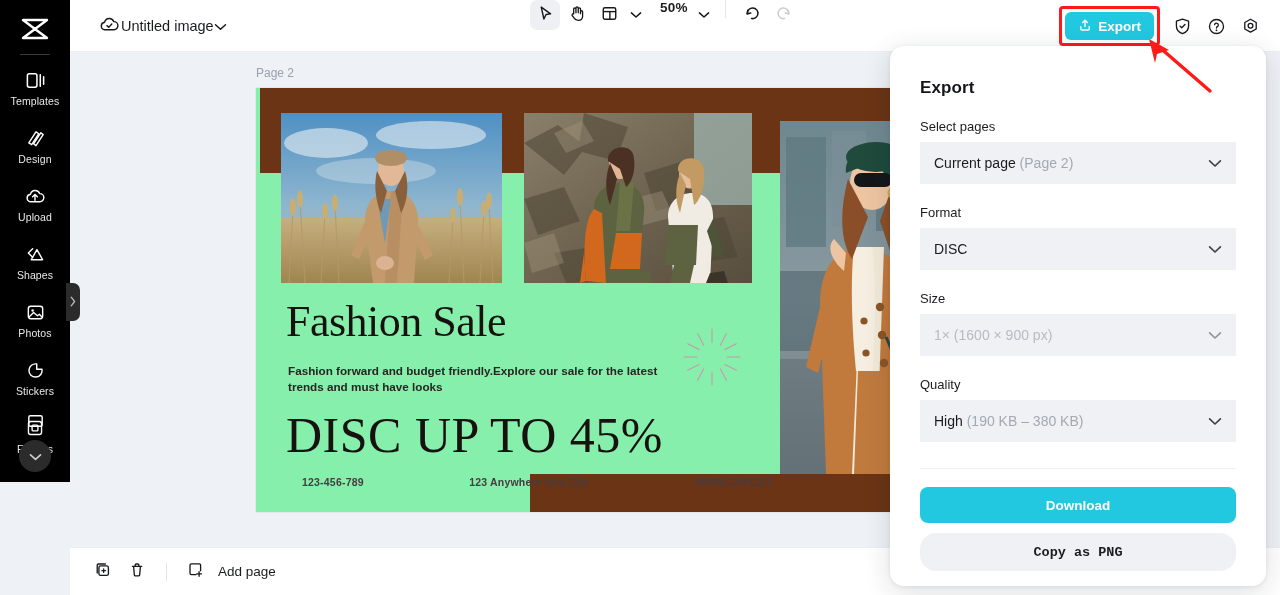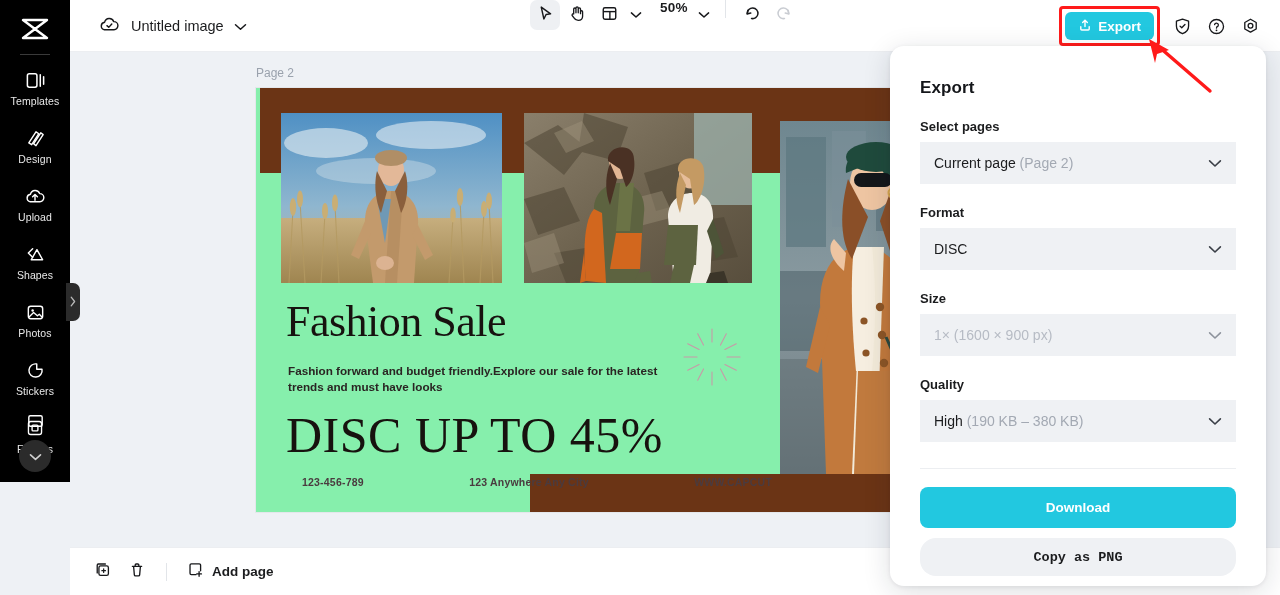--- a/index.html
+++ b/index.html
@@ -34,21 +34,21 @@
     position:absolute; left:66px; top:283px; width:14px; height:38px;
     background:#2b2b2b; border-radius:0 7px 7px 0; z-index:31;
     display:flex; align-items:center; justify-content:center; cursor:pointer;
   }
 
   
   .topbar {
     position:absolute; left:70px; top:0; width:1210px; height:52px;
     background:#fff; border-bottom:1px solid #eceef1; z-index:20;
   }
-  .tb-left { position:absolute; left:28px; top:0; height:52px; display:flex; align-items:center; gap:10px; }
+  .tb-left { position:absolute; left:28px; top:0; height:52px; display:flex; align-items:center; }
   .doc-title { font-size:14.5px; color:#1b1c1e; }
   .tb-center { position:absolute; left:460px; top:0; height:52px; display:flex; align-items:flex-start; gap:2px; }
   .tool-btn {
     width:30px; height:30px; border-radius:7px; display:flex;
     align-items:center; justify-content:center; cursor:pointer; background:transparent;
   }
   .tool-btn.active { background:#eef0f3; }
   .chev-btn { width:20px; height:28px; display:flex; align-items:center; justify-content:center; cursor:pointer; }
   .zoom-val { font-size:13.5px; font-weight:bold; color:#1b1c1e; padding:0 4px 0 12px; letter-spacing:.2px; }
   .tb-div { width:1px; height:18px; background:#e2e5e9; margin:0 9px; }
@@ -100,42 +100,42 @@
   .sunburst { position:absolute; left:425px; top:238px; width:62px; height:62px; }
 
   
   .bottombar {
     position:absolute; left:70px; bottom:0; width:1210px; height:48px;
     background:#fff; border-top:1px solid #eceef1; display:flex;
     align-items:center; padding-left:18px; gap:4px; z-index:20;
   }
   .bb-btn { width:30px; height:30px; display:flex; align-items:center; justify-content:center; cursor:pointer; }
   .bb-div { width:1px; height:18px; background:#e2e5e9; margin:0 10px; }
-  .bb-add { display:flex; align-items:center; gap:8px; cursor:pointer; padding:4px 6px;font-weight:bold; }
+  .bb-add { display:flex; align-items:center; gap:14px; cursor:pointer; padding:4px 6px; }
   .bb-add-lbl { font-size:13.5px; color:#1b1c1e; }
 
   
   .panel {
     position:absolute; right:14px; top:46px; width:376px; height:540px;
     background:#fff; border-radius:14px; z-index:40;
     box-shadow:0 6px 28px rgba(20,25,40,.14), 0 1px 4px rgba(20,25,40,.08);
     padding:32px 30px 0;
   }
   .panel-title { font-size:17px; font-weight:bold; color:#14161a; letter-spacing:.1px; }
-  .field-label { font-size:13px; font-weight:bold; color:#1b1c1e; margin:21px 0 8px; }
+  .field-label { font-size:13px; font-weight:normal; color:#1b1c1e; margin:21px 0 8px; }
   .select {
     height:42px; background:#eff1f4; border-radius:0; display:flex;
     align-items:center; justify-content:space-between; padding:0 14px; cursor:pointer;
   }
   .select .sv { font-size:14px; color:#1b1c1e; }
   .select .sv .muted { color:#a3a9b3; }
   .select.disabled .sv, .select.disabled .sv .muted { color:#b6bbc4; }
   .panel-div { height:1px; background:#eceef1; margin:26px 0 18px; }
   .btn-primary {
-    height:41px; border-radius:8px; display:flex; align-items:center; justify-content:center;
+    height:36px; border-radius:8px; display:flex; align-items:center; justify-content:center;
     font-size:13.5px; font-weight:bold; color:#fff; cursor:pointer; border:none;
     width:100%; font-family:inherit;
   }
   .btn-secondary {
     height:38px; border-radius:16px; display:flex; align-items:center; justify-content:center;
     font-size:13.5px; font-weight:bold; color:#1b1c1e; background:#eff1f4;
     cursor:pointer; border:none; width:100%; margin-top:10px; font-family:Liberation Mono, monospace;
   }
   .arrow-anno { position:absolute; right:66px; top:36px; width:72px; height:58px; z-index:45; pointer-events:none; }
 </style>

